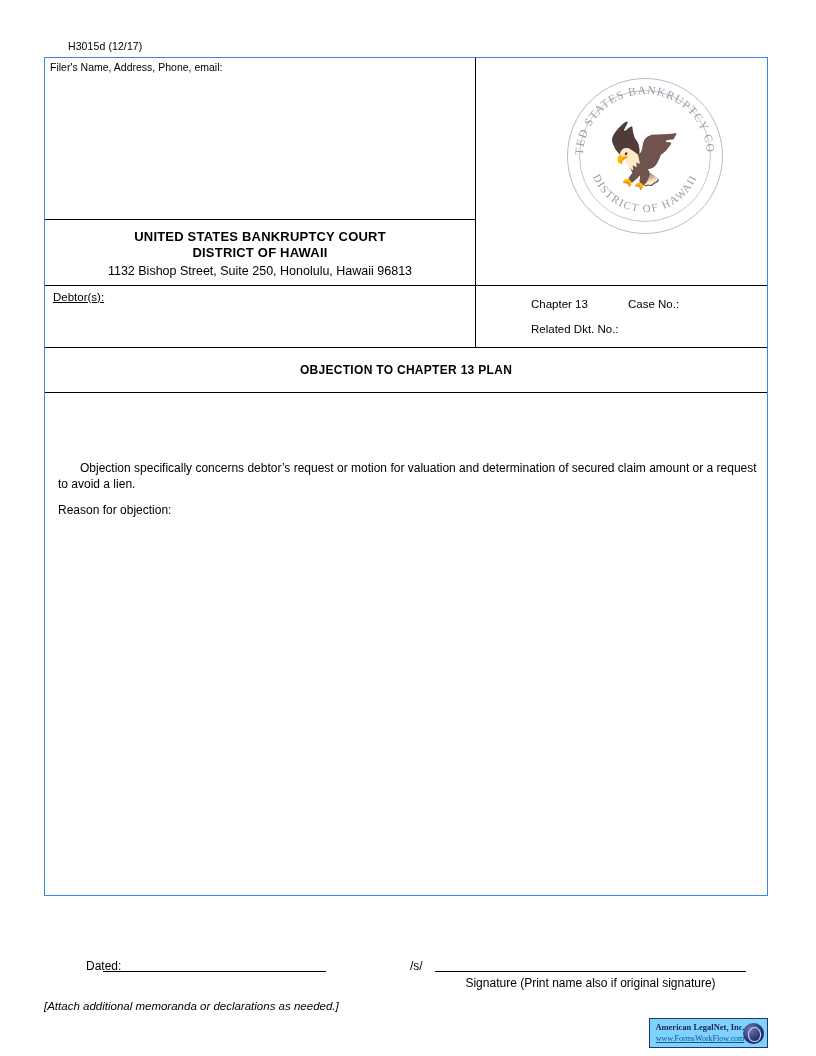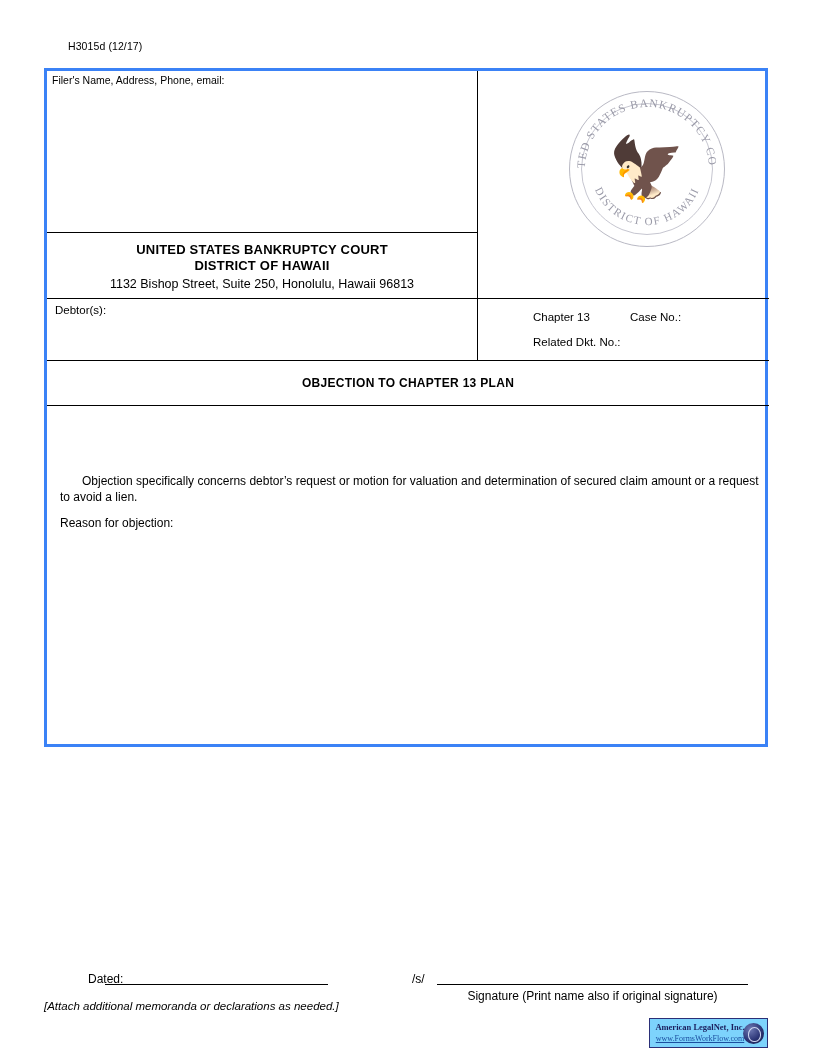--- a/index.html
+++ b/index.html
@@ -29,24 +29,24 @@
     top: 40px;
     font-size: 10.5px;
     letter-spacing: 0.1px;
     padding-left: 24px;
   }
 
   
   .form-box {
     position: absolute;
     left: 44px;
-    top: 68px;
+    top: 57px;
     width: 724px;
-    height: 679px;
-    border: 3px solid #3b82f6;
+    height: 839px;
+    border: 1px solid #3b82f6;
     box-sizing: border-box;
   }
 
   
   .filer-box {
     position: absolute;
     left: 0;
     top: 0;
     width: 431px;
     height: 162px;
@@ -117,20 +117,21 @@
     height: 62px;
     border-right: 1px solid #000;
     border-bottom: 1px solid #000;
     box-sizing: border-box;
   }
   .debtor-label {
     position: absolute;
     left: 8px;
     top: 5px;
     font-size: 11.5px;
+    text-decoration: underline;
   }
 
   .case-cell {
     position: absolute;
     left: 431px;
     top: 228px;
     width: 291px;
     height: 62px;
     border-bottom: 1px solid #000;
     box-sizing: border-box;

